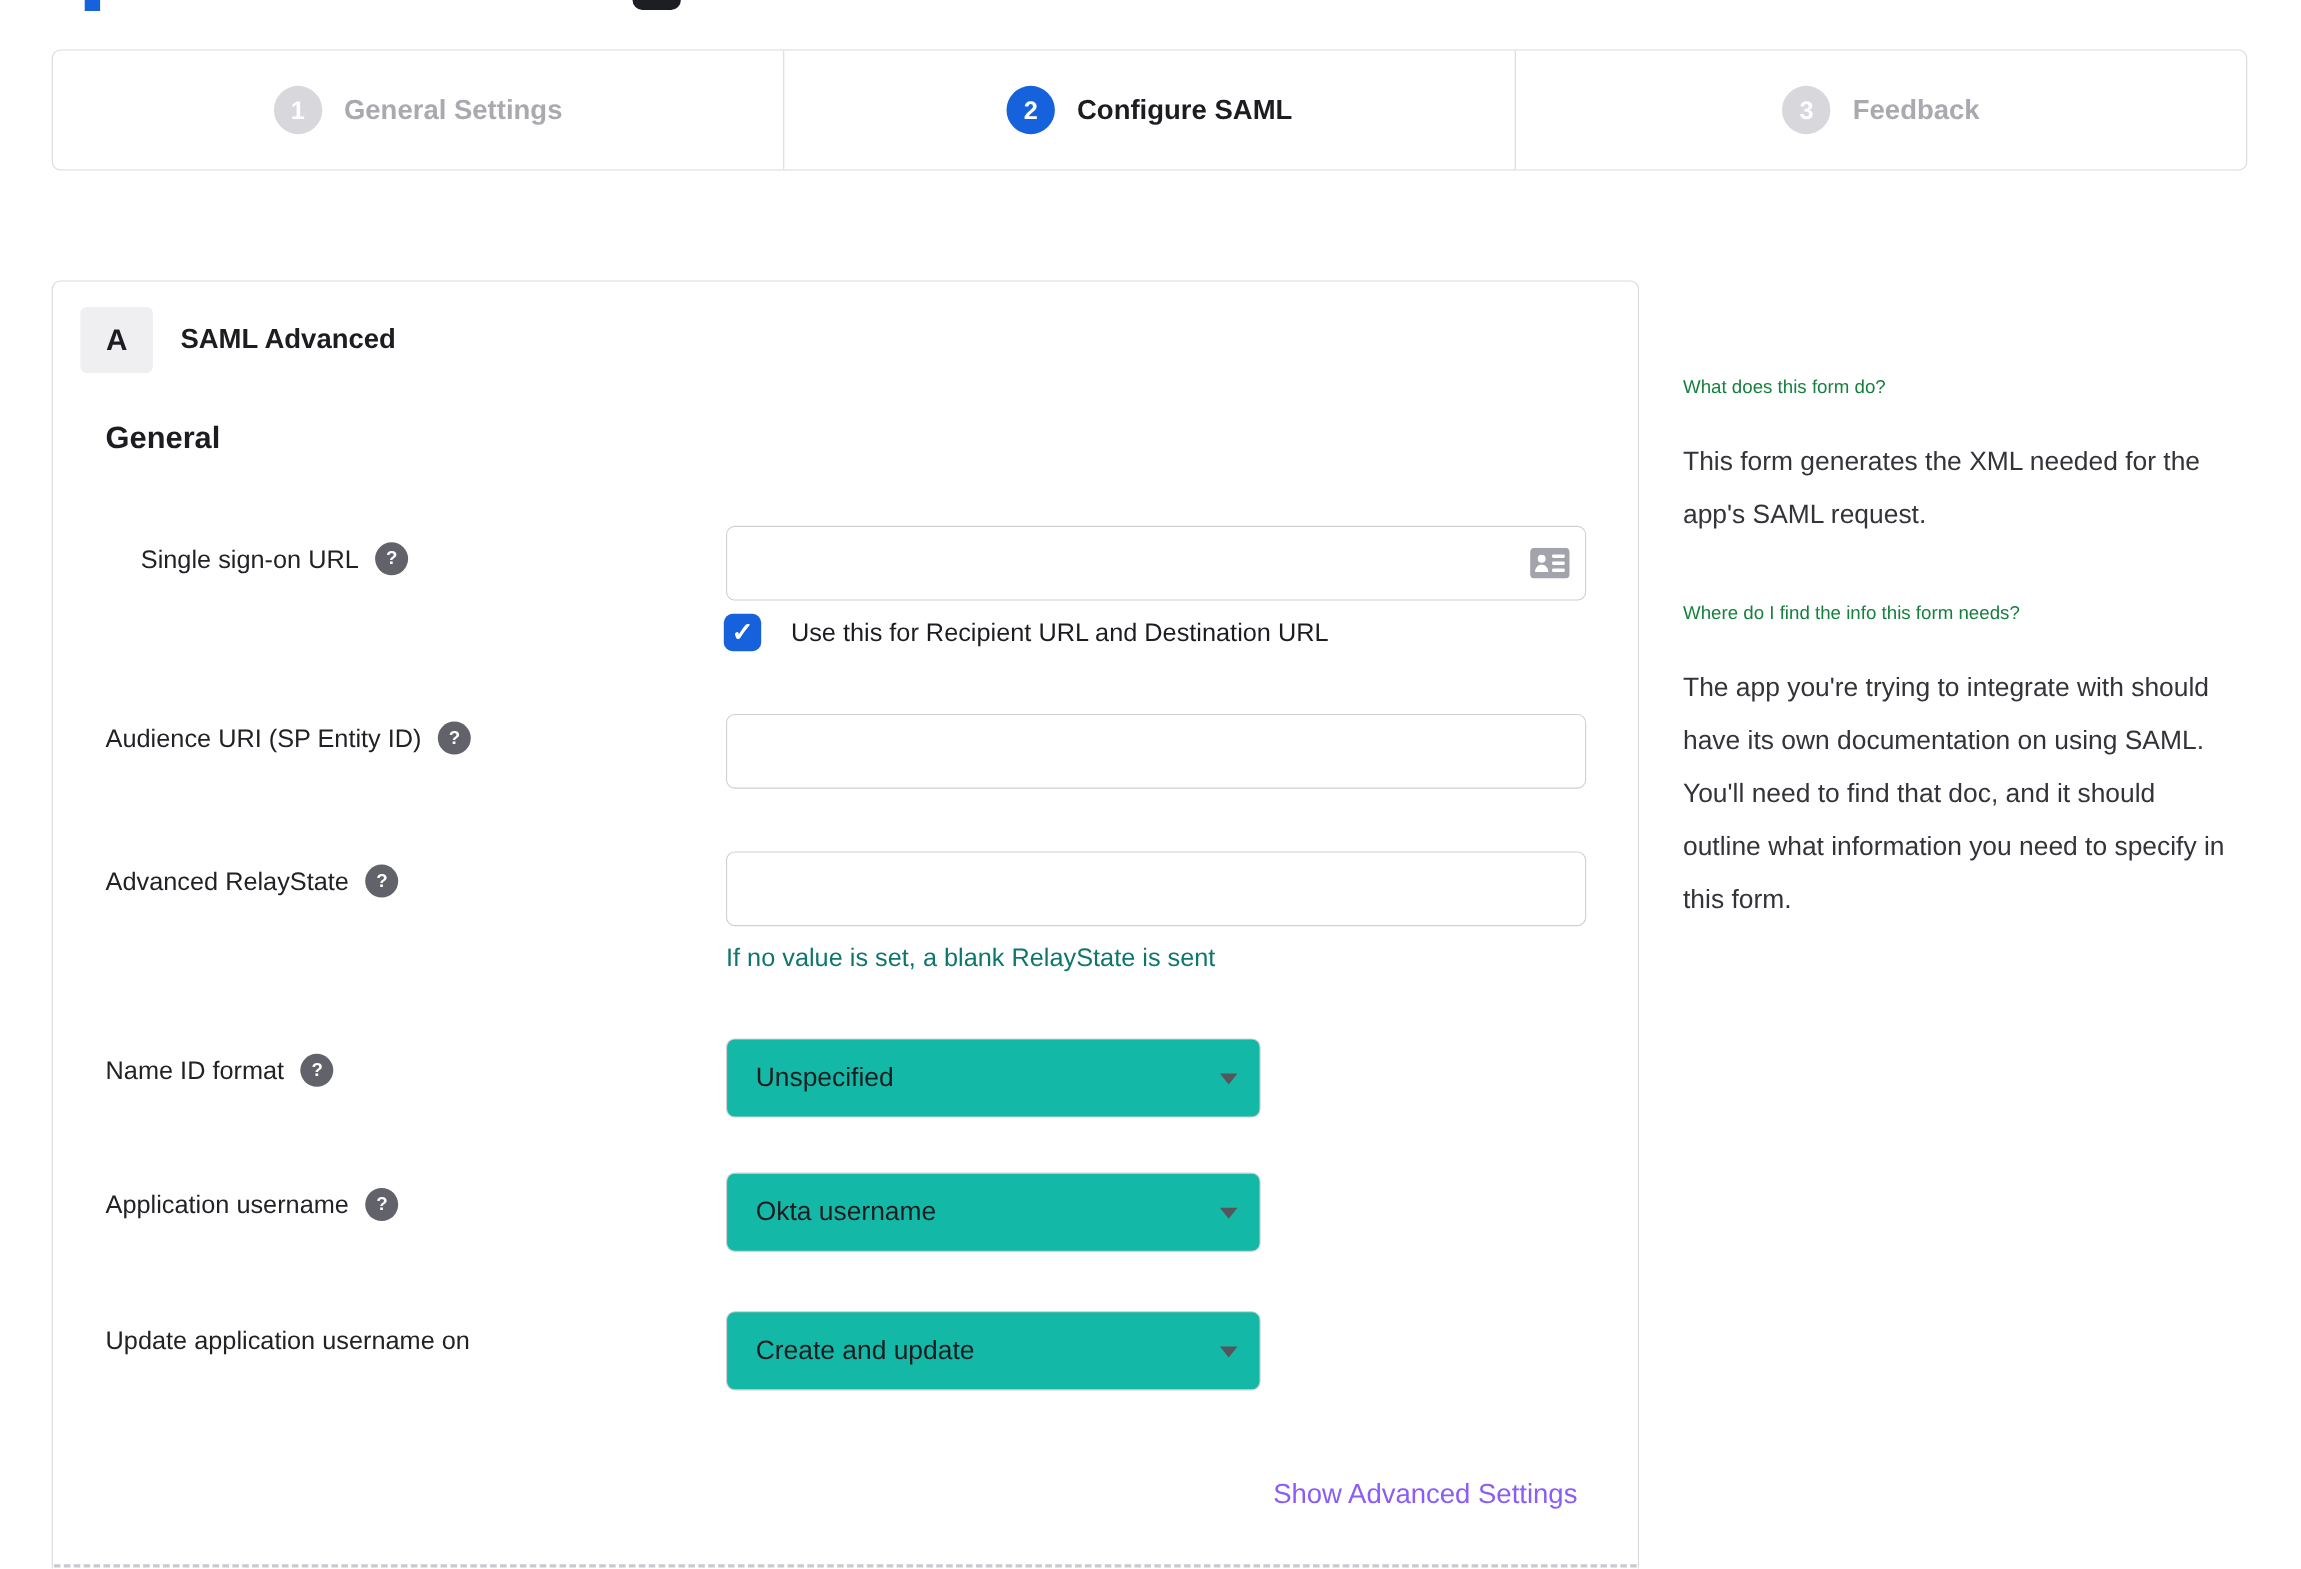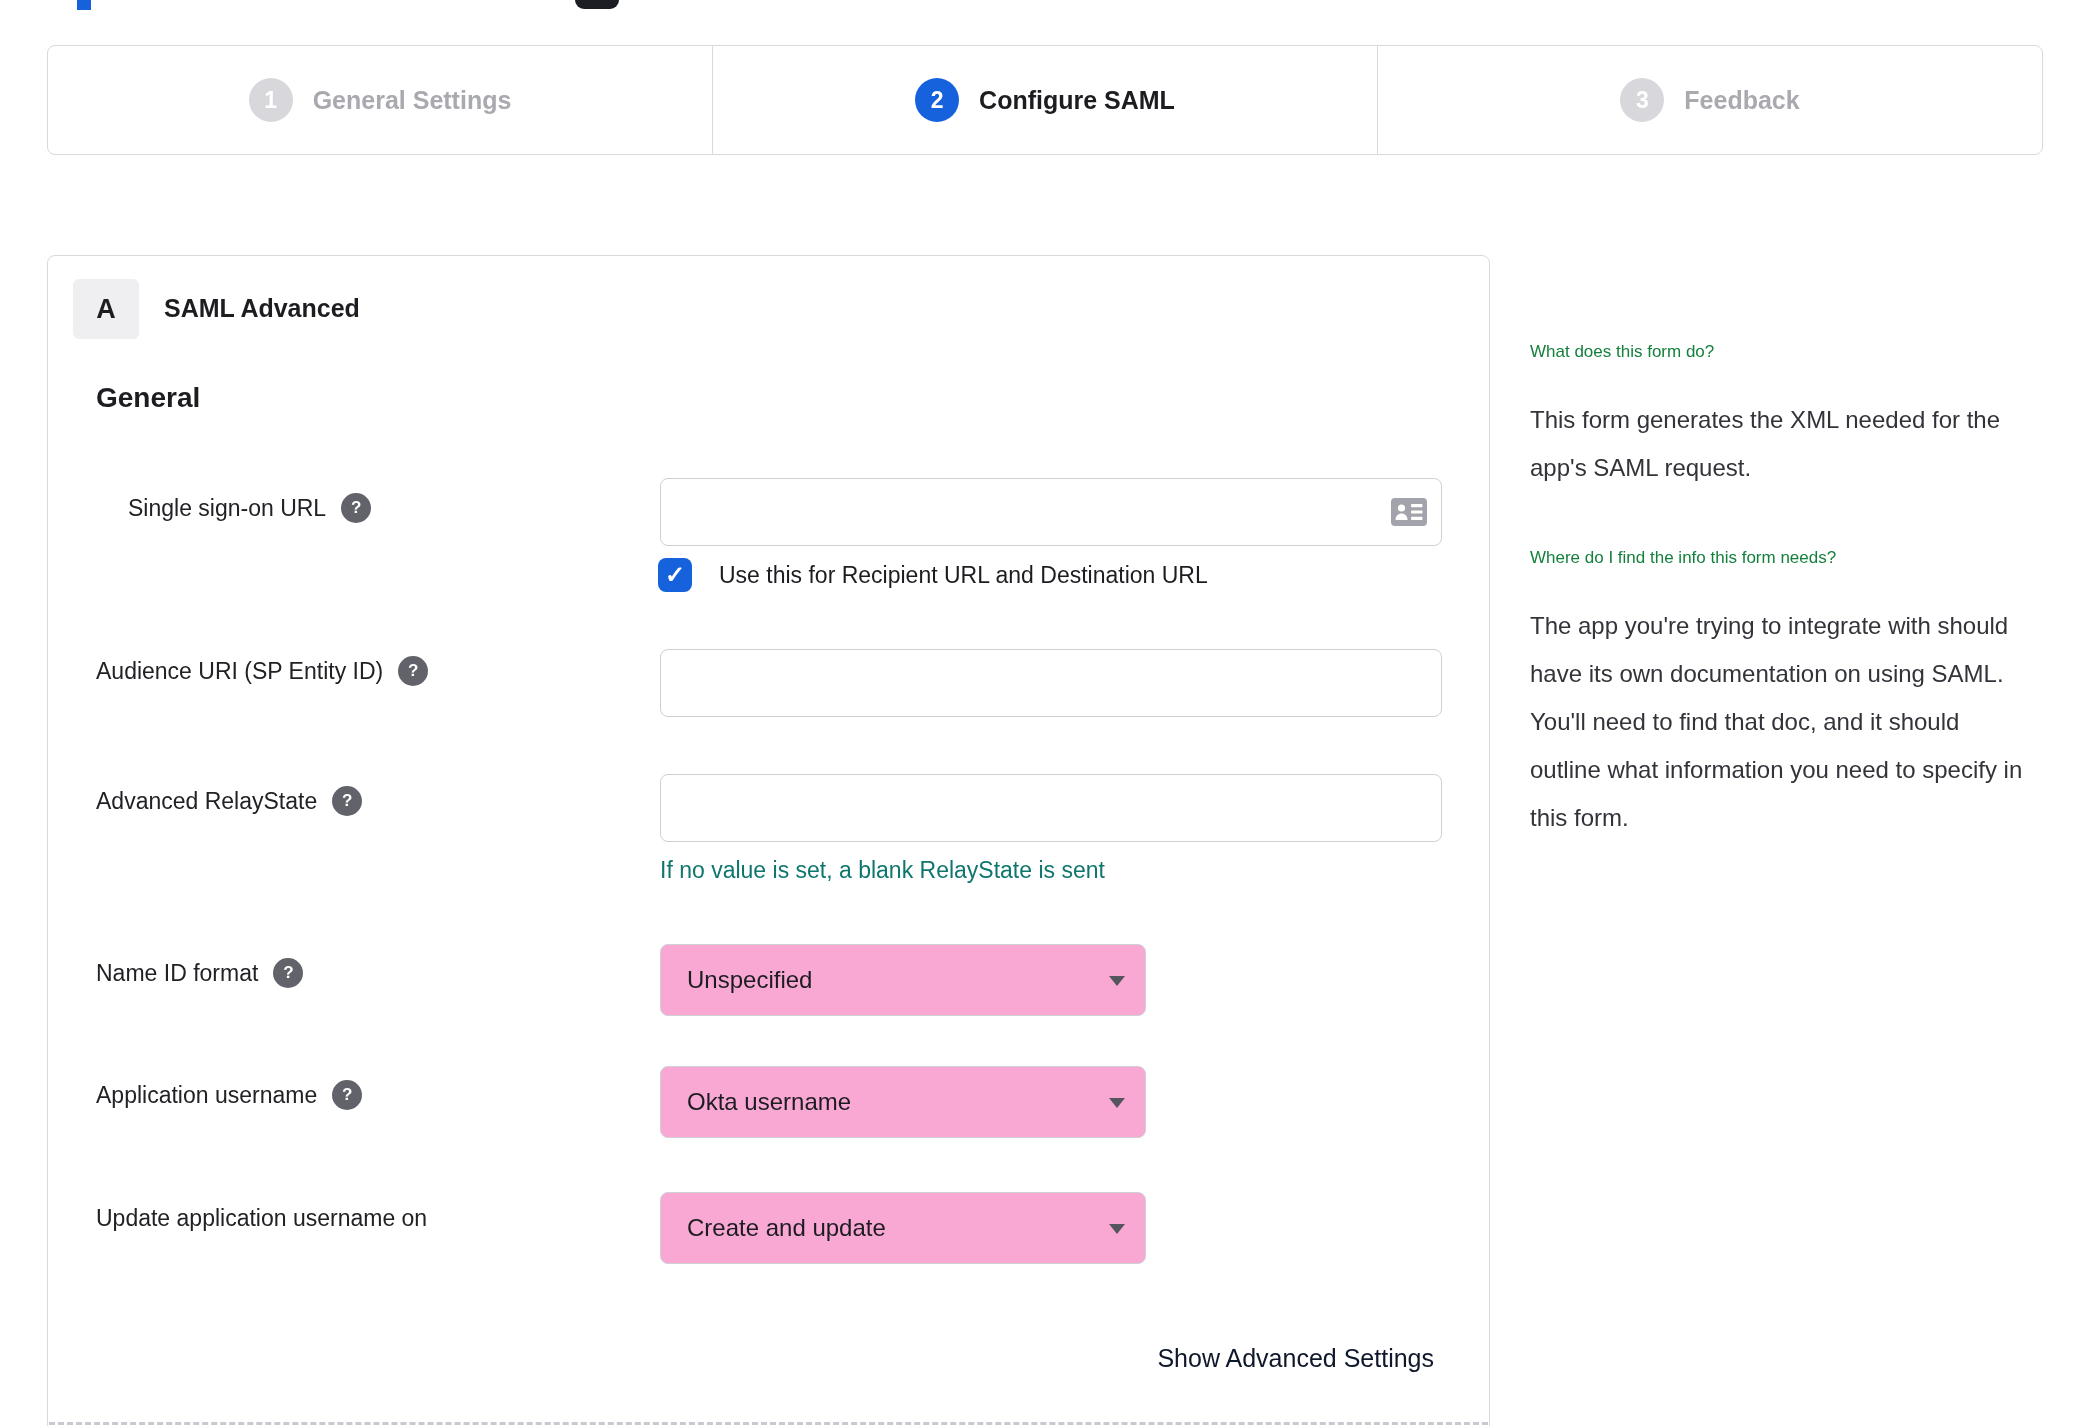--- a/index.html
+++ b/index.html
@@ -65,32 +65,32 @@
 
   .checkbox-row { position:absolute; left:610px; display:flex; align-items:center; gap:27px; cursor:pointer; }
   .checkbox {
     width:34px; height:34px; border-radius:8px; background:#1662dd; color:#fff;
     display:flex; align-items:center; justify-content:center; font-size:24px; font-weight:bold; flex:0 0 auto;
   }
   .checkbox-label { font-size:23px; color:#1d1d21; }
 
   .select-box {
     position:absolute; left:612px; width:486px; height:72px;
-    border:1px solid #cfcfd4; border-radius:8px; background:#f9a8d4;
+    border:1px solid #cfcfd4; border-radius:8px; background:#14b8a6;
     display:flex; align-items:center; padding:0 50px 0 26px; cursor:pointer;
     font-size:24px; color:#1d1d21;
   }
   .caret {
     position:absolute; right:20px; top:50%; margin-top:-4px;
     width:0; height:0; border-left:8px solid transparent; border-right:8px solid transparent;
     border-top:10px solid #55555e;
   }
 
   .advanced-link {
-    position:absolute; top:1088px; right:55px; font-size:25px; color:#0f172a;
+    position:absolute; top:1088px; right:55px; font-size:25px; color:#8b5cf6;
     text-decoration:none; cursor:pointer;
   }
   .dashed-divider { position:absolute; left:1px; right:1px; top:1166px; border-top:3px dashed #c9c9cf; }
 
   
   .side { position:absolute; left:1530px; top:330px; width:505px; }
   .side h3 { font-size:17px; font-weight:normal; color:#15803d; line-height:44px; margin-bottom:22px; }
   .side p { font-size:24px; color:#33333a; line-height:48px; margin-bottom:44px; }
 
   

